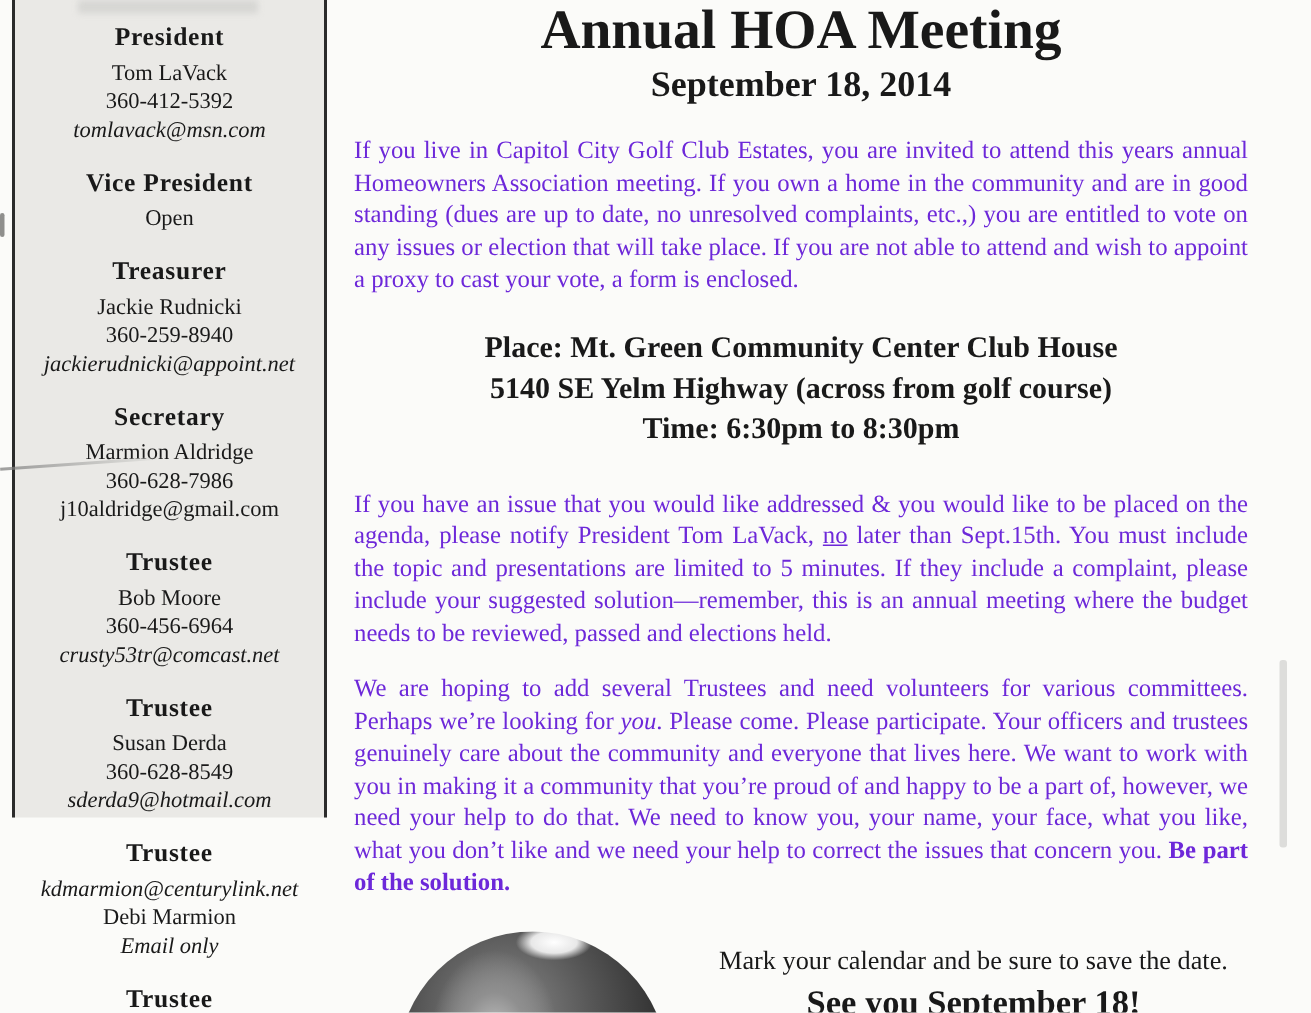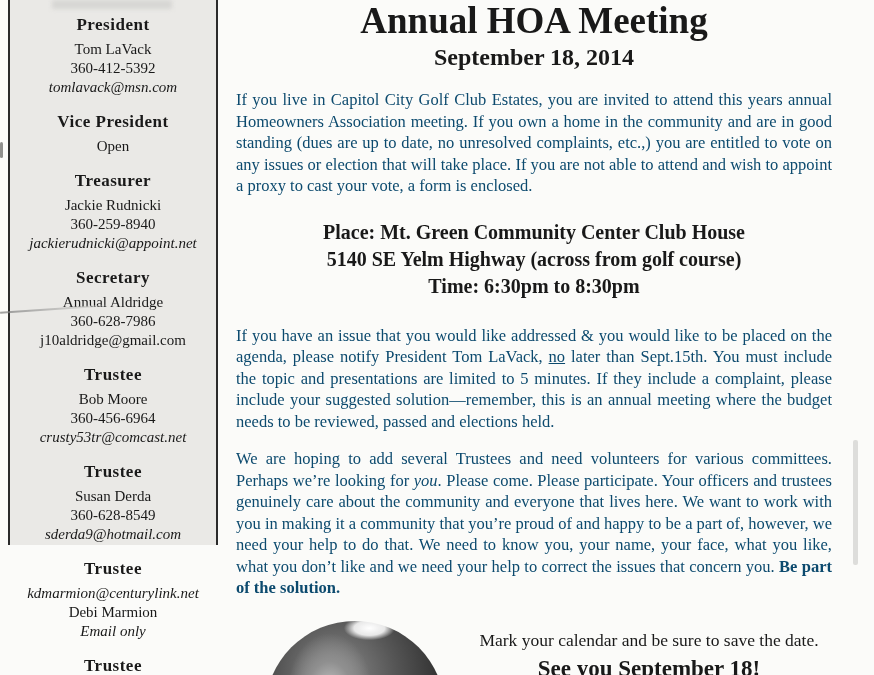--- a/index.html
+++ b/index.html
@@ -28,21 +28,21 @@
   .sb-section:first-of-type{margin-top:14px;}
   .sb-title{font-weight:bold;font-size:17px;line-height:20px;letter-spacing:.5px;margin-bottom:5px;}
   .sb-line{font-size:15px;line-height:19px;}
   .sb-line.i{font-style:italic;}
   
   .main{position:absolute;left:236px;top:0;width:596px;}
   .doc-title{font-size:37px;font-weight:bold;text-align:center;line-height:42px;margin:0;}
   .doc-date{font-size:24px;font-weight:bold;text-align:center;line-height:30px;margin:0;}
   .para{
     font-size:16.5px;line-height:21.5px;text-align:justify;margin:0;
-    color:#0c4a6e;
+    color:#6d28d9;
   }
   .para1{margin-top:17px;}
   .para2{margin-top:25px;}
   .para3{margin-top:16px;}
   .place{
     margin-top:22px;text-align:center;font-weight:bold;font-size:20px;line-height:27px;
   }
   .u{text-decoration:underline;}
   .it{font-style:italic;}
   .bd{font-weight:bold;}
@@ -90,21 +90,21 @@
 
   <div class="sb-section">
     <div class="sb-title">Treasurer</div>
     <div class="sb-line">Jackie Rudnicki</div>
     <div class="sb-line">360-259-8940</div>
     <div class="sb-line i">jackierudnicki@appoint.net</div>
   </div>
 
   <div class="sb-section">
     <div class="sb-title">Secretary</div>
-    <div class="sb-line">Annual Aldridge</div>
+    <div class="sb-line">Marmion Aldridge</div>
     <div class="sb-line">360-628-7986</div>
     <div class="sb-line">j10aldridge@gmail.com</div>
   </div>
 
   <div class="sb-section">
     <div class="sb-title">Trustee</div>
     <div class="sb-line">Bob Moore</div>
     <div class="sb-line">360-456-6964</div>
     <div class="sb-line i">crusty53tr@comcast.net</div>
   </div>

